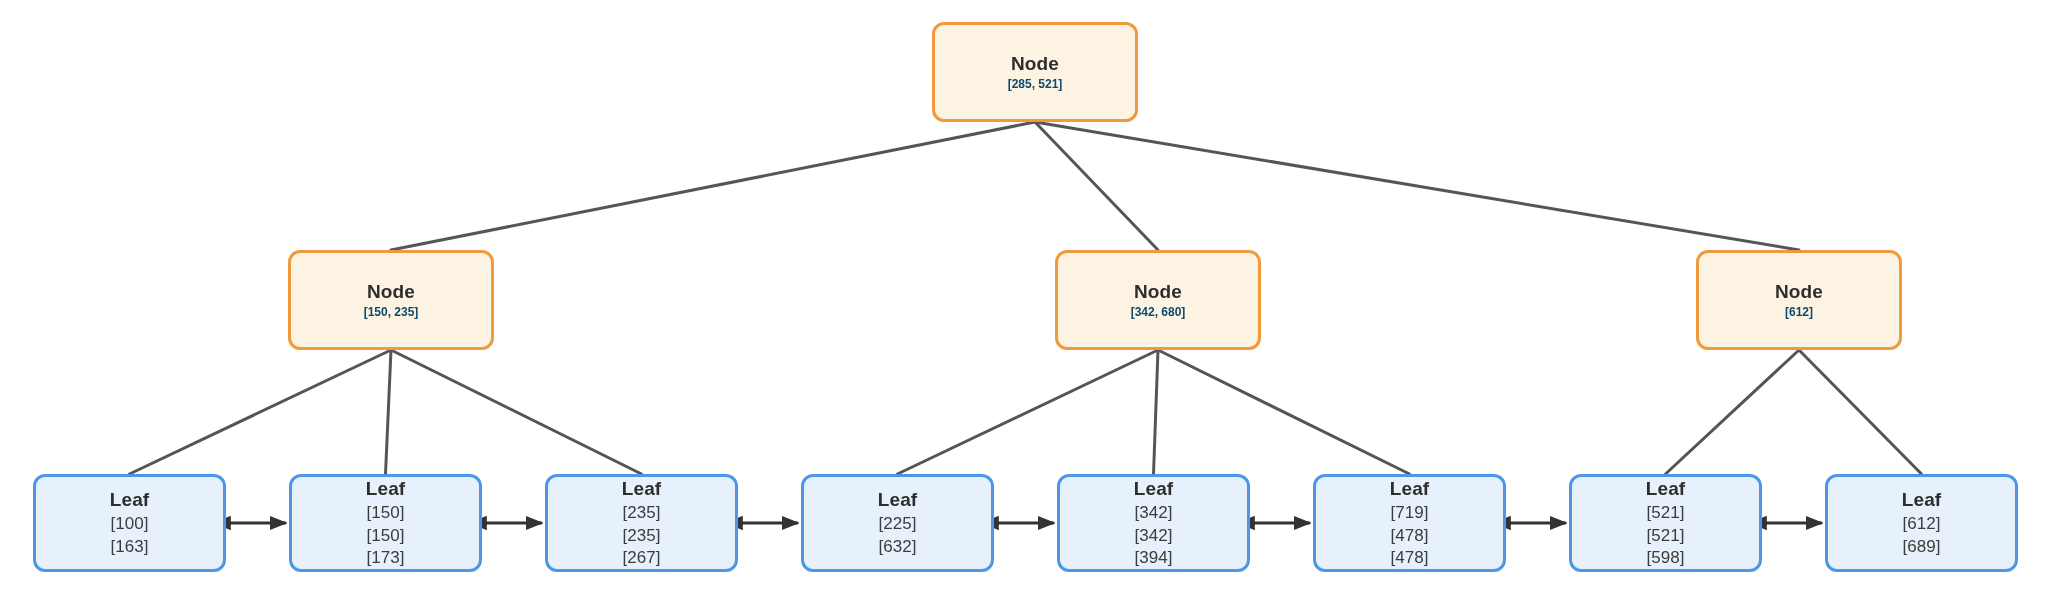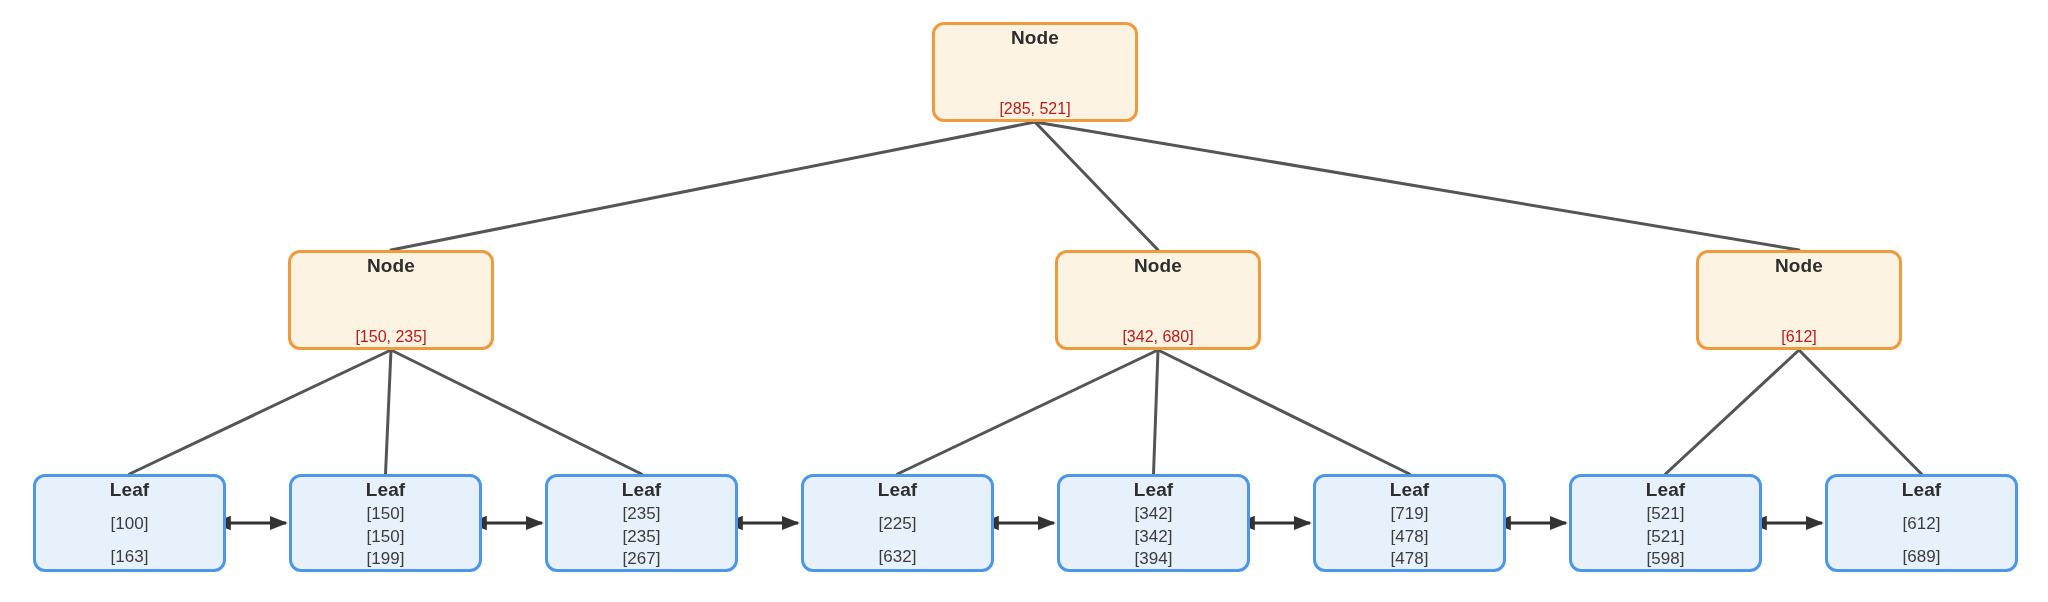--- a/index.html
+++ b/index.html
@@ -22,43 +22,43 @@
     width: 2048px;
     height: 602px;
     pointer-events: none;
   }
   .tree-box {
     position: absolute;
     border-radius: 12px;
     display: flex;
     flex-direction: column;
     align-items: center;
-    justify-content: space-between;
+    justify-content: center;
     text-align: center;
     line-height: 1.32;
   }
   .tree-box.internal {
     background: #fdf3e3;
     border: 3px solid #ef9a3c;
   }
   .tree-box.leaf {
     background: #e7f1fb;
     border: 3px solid #4d97e8;
   }
   .box-title {
     font-size: 19px;
     font-weight: bold;
     color: #2e2e2e;
     letter-spacing: 0.1px;
     margin-bottom: 1px;
   }
   .box-keys {
-    font-size: 16px;
-    font-weight: normal;
-    color: #b91c1c;
+    font-size: 12px;
+    font-weight: bold;
+    color: #0c4a6e;
   }
   .key-line {
     font-size: 17px;
     color: #3c3c3c;
     line-height: 1.33;
   }
 </style>
 </head>
 <body>
 
@@ -110,21 +110,21 @@
       </div>
       <div class="tree-box leaf" style="left: 33px; top: 474px; width: 193px; height: 98px;">
         <div class="box-title">Leaf</div>
         <div class="key-line">[100]</div>
         <div class="key-line">[163]</div>
       </div>
       <div class="tree-box leaf" style="left: 289px; top: 474px; width: 193px; height: 98px;">
         <div class="box-title">Leaf</div>
         <div class="key-line">[150]</div>
         <div class="key-line">[150]</div>
-        <div class="key-line">[199]</div>
+        <div class="key-line">[173]</div>
       </div>
       <div class="tree-box leaf" style="left: 545px; top: 474px; width: 193px; height: 98px;">
         <div class="box-title">Leaf</div>
         <div class="key-line">[235]</div>
         <div class="key-line">[235]</div>
         <div class="key-line">[267]</div>
       </div>
       <div class="tree-box leaf" style="left: 801px; top: 474px; width: 193px; height: 98px;">
         <div class="box-title">Leaf</div>
         <div class="key-line">[225]</div>

